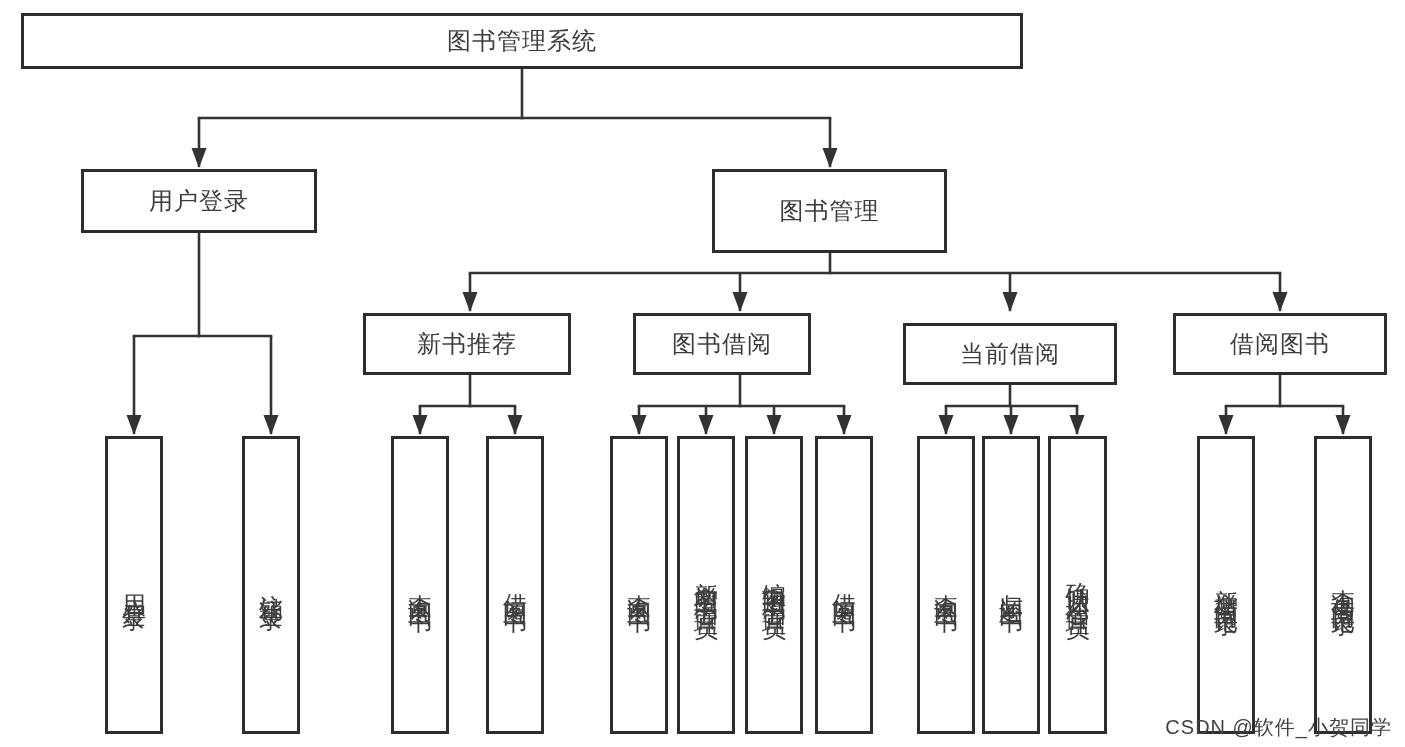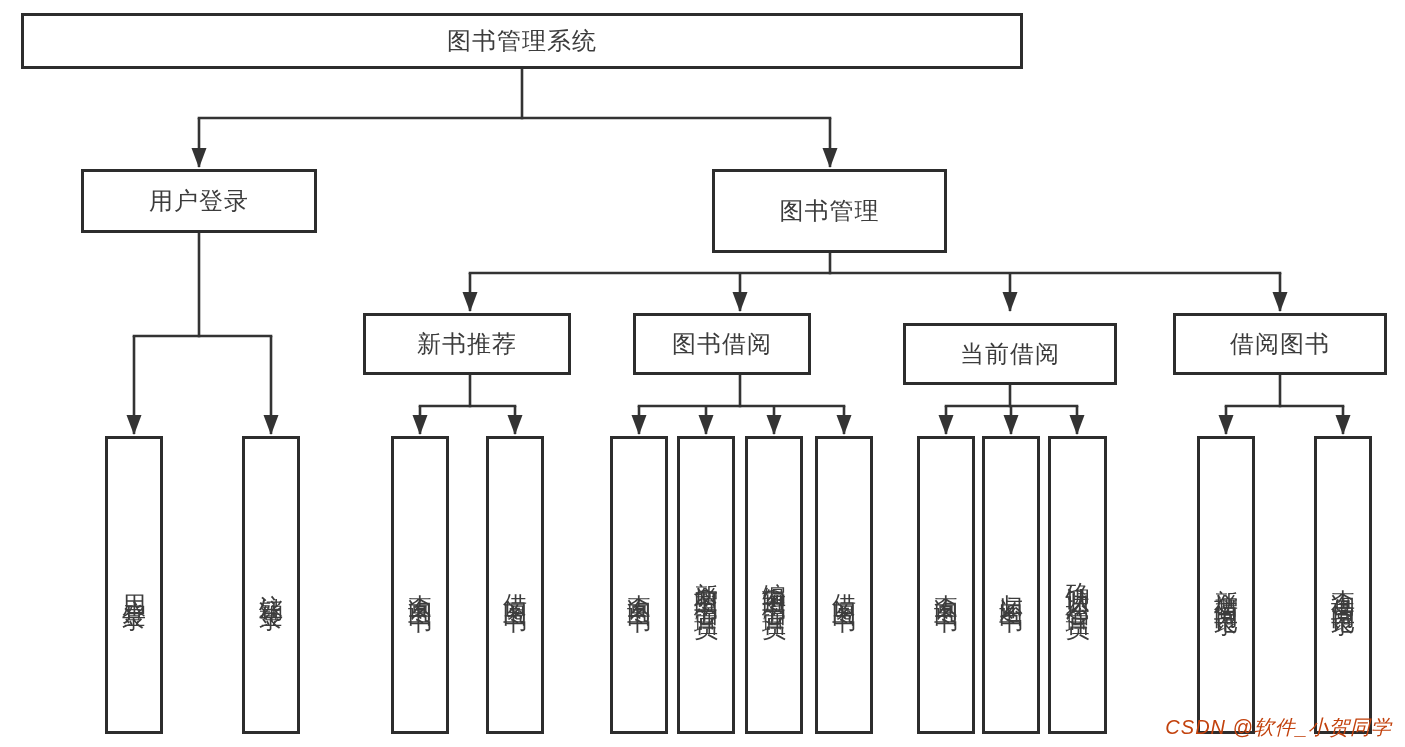--- a/index.html
+++ b/index.html
@@ -16,21 +16,21 @@
     box-sizing:border-box;display:flex;align-items:center;justify-content:center;
     color:#3c3c3c;z-index:1;
   }
   .box.h{font-size:24px;letter-spacing:1px;white-space:nowrap;}
   .box.v span{
     writing-mode:vertical-rl;text-orientation:mixed;
     font-size:24px;line-height:1;letter-spacing:5px;
   }
   .watermark{
     position:absolute;right:13px;bottom:6px;z-index:2;
-    font-size:20px;color:#c2410c;letter-spacing:1px;white-space:nowrap;font-style:italic;
+    font-size:20px;color:#404040;letter-spacing:1px;white-space:nowrap;
   }
 </style>
 </head>
 <body>
 
 <div class="canvas">
 
   <svg class="connectors" width="1405" height="747" viewBox="0 0 1405 747">
     <defs>
       <marker id="arw" markerUnits="userSpaceOnUse" markerWidth="24" markerHeight="16" refX="19" refY="7.5" orient="auto">

